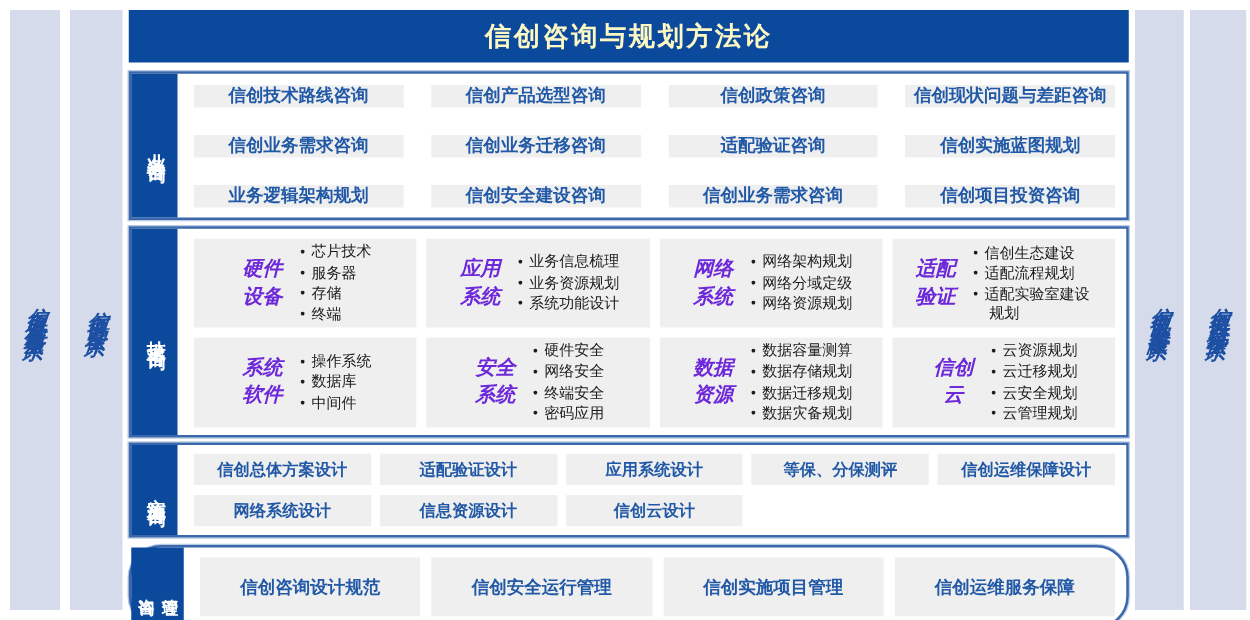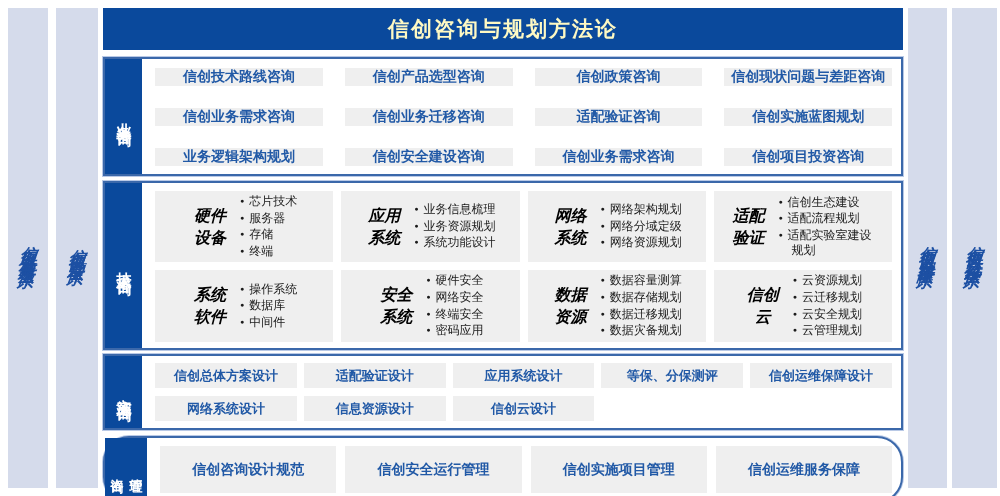--- a/index.html
+++ b/index.html
@@ -81,21 +81,21 @@
     grid-template-rows:repeat(2,1fr);
     gap:8px;
     padding:8px 9px 8px 13px;
   }
   .card {
     background:#efefef;
     display:flex; align-items:center; justify-content:center;
     gap:11px; padding:3px 2px;
   }
   .card-title {
-    color:#000000; font-weight:bold; font-style:italic;
+    color:#6d28d9; font-weight:bold; font-style:italic;
     font-size:16px; line-height:1.35;
     width:38px; text-align:center;
     flex-shrink:0;
   }
   .card-bullets { display:flex; flex-direction:column; justify-content:center; gap:1px; }
   .bullet {
     font-size:12px; color:#1b1b1b; line-height:1.3;
     max-width:98px;
     padding-left:13px; text-indent:-13px;
   }

